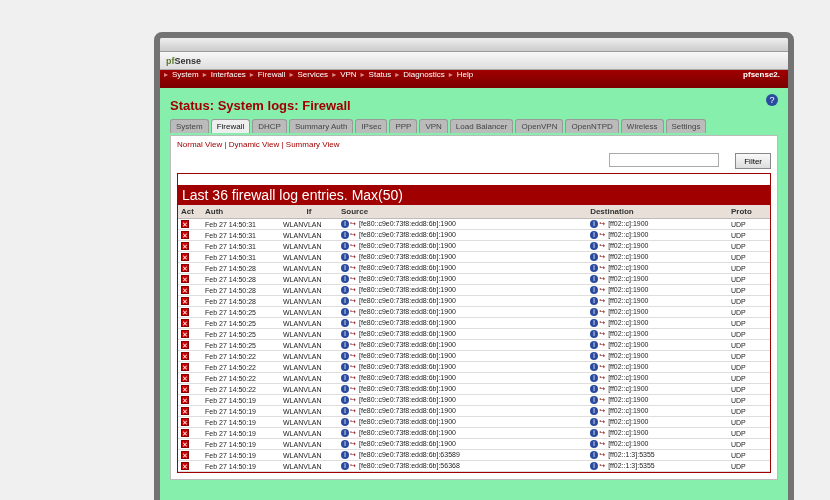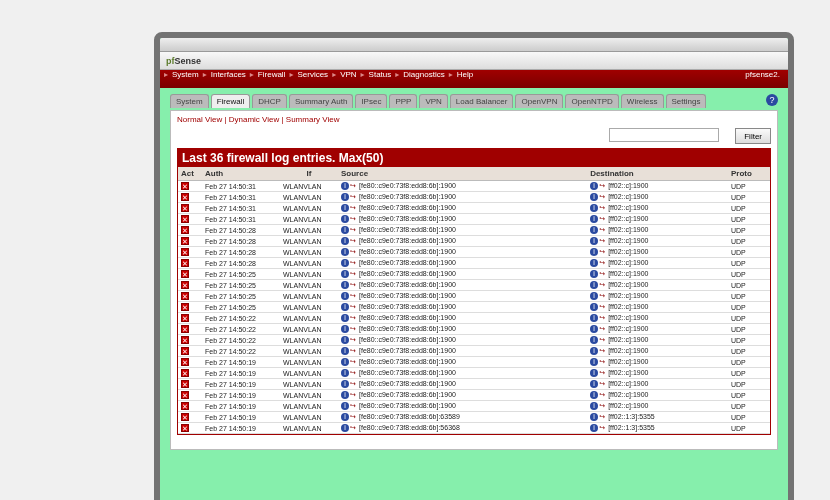--- a/index.html
+++ b/index.html
@@ -6,35 +6,35 @@
 body{background:#f0f0f0;width:830px;height:500px;overflow:hidden;}
 .frame{position:absolute;left:154px;top:32px;width:640px;height:480px;background:#86efac;border:6px solid #737373;border-radius:8px 8px 0 0;overflow:hidden;}
 .titlebar{height:14px;background:linear-gradient(#eee,#ccc);border-bottom:1px solid #999;}
 .topband{height:18px;background:linear-gradient(#f8f8f8,#ddd);border-bottom:1px solid #aaa;display:flex;align-items:center;padding:0 6px;font-size:9px;}
 .logo{font-weight:bold;color:#333;}
 .logo .pf{color:#5a7a2a;}
 .navbar{height:18px;background:linear-gradient(#a00000,#7a0000);display:flex;align-items:flex-start;font-size:8px;color:#fff;padding:0 4px;}
 .navbar .navitem{padding:0 4px;cursor:pointer;white-space:nowrap;}
 .navbar .sep{color:#d88;}
 .navbar .spacer{flex:1;}
-.navbar .host{color:#fff;padding-right:4px;}
+.navbar .host{color:#fff;padding-right:4px;font-weight:bold;}
 .content{padding:6px 10px 0 10px;height:calc(100% - 50px);overflow:hidden;}
 h1.pagetitle{font-size:13px;color:#a00000;font-weight:bold;margin:4px 0 6px 0;}
 .helpdot{float:right;width:12px;height:12px;border-radius:6px;background:#2a4aa0;color:#fff;font-size:9px;text-align:center;line-height:12px;cursor:pointer;}
 .tabs{display:flex;gap:2px;margin-bottom:2px;}
 .tab{font-size:8px;padding:2px 5px;background:#bbb;color:#444;border-radius:3px 3px 0 0;cursor:pointer;border:1px solid #999;border-bottom:none;}
 .tab.active{background:#eee;color:#111;}
-.tabbody{border:1px solid #bbb;padding:4px 6px 14px 6px;background:#fff;}
+.tabbody{border:1px solid #bbb;padding:4px 6px 6px 6px;background:#fff;}
 .viewlinks{font-size:8px;color:#a00000;margin-bottom:4px;}
 .viewlinks a{color:#a00000;text-decoration:none;cursor:pointer;}
 .filterrow{display:flex;justify-content:flex-end;gap:16px;margin-bottom:4px;}
 .filterrow input{font-size:8px;width:110px;height:14px;border:1px solid #aaa;padding:0 2px;}
 .filterrow button{font-size:8px;height:16px;padding:0 8px;border:1px solid #888;background:linear-gradient(#fafafa,#ddd);cursor:pointer;}
 .tableframe{border:1px solid #a00000;}
-.tablecaption{background:#a00000;color:#fff;font-size:12px;font-weight:bold;padding:2px 4px;}
+.tablecaption{background:#a00000;color:#fff;font-size:14px;font-weight:normal;padding:2px 4px;margin-top:11px;}
 table{width:100%;border-collapse:collapse;}
 th{background:#e8e0d8;font-size:8px;text-align:left;padding:2px 3px;border-bottom:1px solid #bbb;color:#333;}
 td{font-size:7px;padding:1px 3px;border-bottom:1px solid #ddd;color:#222;white-space:nowrap;}
 td .xicon{display:inline-block;width:8px;height:8px;background:#c00;color:#fff;font-size:7px;line-height:8px;text-align:center;border:1px solid #800;}
 td .iicon{display:inline-block;width:8px;height:8px;border-radius:4px;background:#2a4aa0;color:#fff;font-size:7px;line-height:8px;text-align:center;margin-right:1px;}
 td .arr{display:inline-block;width:8px;height:8px;font-size:7px;color:#800;margin-right:1px;}
 .col-act{width:24px;margin-left:28px;}
 .col-time{width:78px;}
 .col-if{width:58px;text-align:center;}
 .col-proto{width:42px;}
@@ -47,20 +47,21 @@
   <div class="topband">
     <span class="logo"><span class="pf">pf</span><span>Sense</span></span>
   </div>
   <div class="navbar">
     <span id="nav-items"><span class="sep">▸</span><span class="navitem">System</span><span class="sep">▸</span><span class="navitem">Interfaces</span><span class="sep">▸</span><span class="navitem">Firewall</span><span class="sep">▸</span><span class="navitem">Services</span><span class="sep">▸</span><span class="navitem">VPN</span><span class="sep">▸</span><span class="navitem">Status</span><span class="sep">▸</span><span class="navitem">Diagnostics</span><span class="sep">▸</span><span class="navitem">Help</span></span>
     <span class="spacer"></span>
     <span class="host">pfsense2.</span>
   </div>
   <div class="content">
     <span class="helpdot">?</span>
+    <h1 class="pagetitle">Status: System logs: Firewall</h1>
 
     <div class="tabs" id="tabs">
         <div class="tab">System</div>
         <div class="tab active">Firewall</div>
         <div class="tab">DHCP</div>
         <div class="tab">Summary Auth</div>
         <div class="tab">IPsec</div>
         <div class="tab">PPP</div>
         <div class="tab">VPN</div>
         <div class="tab">Load Balancer</div>

